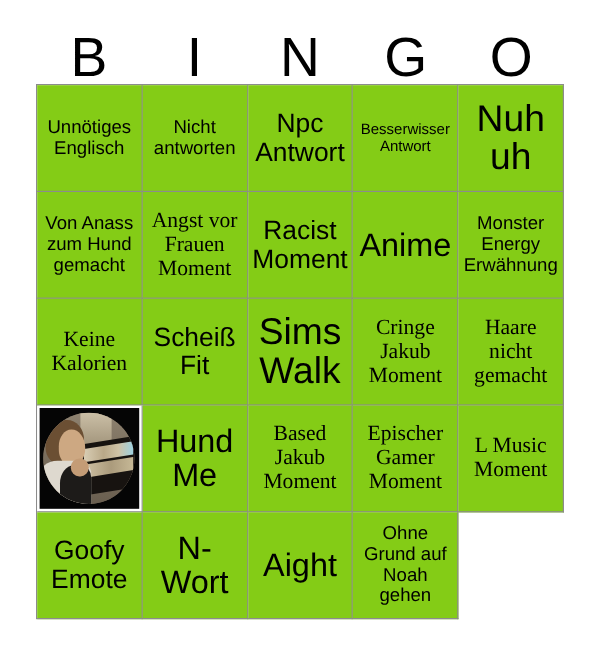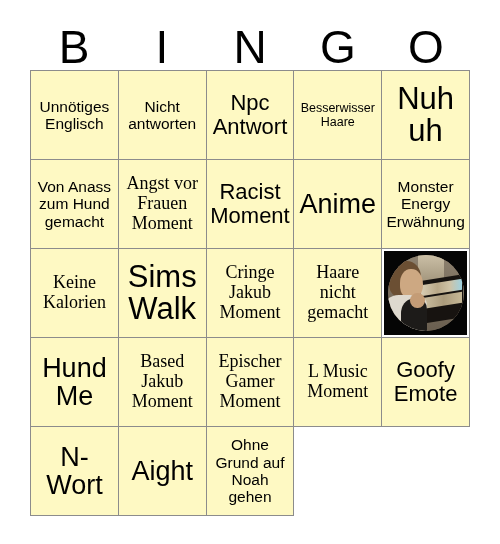--- a/index.html
+++ b/index.html
@@ -61,21 +61,21 @@
   }
   .cell {
     position: relative;
     border-right: 1px solid #8c8c8c;
     border-bottom: 1px solid #8c8c8c;
     box-sizing: border-box;
     display: flex;
     align-items: center;
     justify-content: center;
     overflow: hidden;
-    background: #fef9c3;
+    background: #84cc16;
   }
   .cell-text {
     display: block;
     width: 100%;
     padding: 0 2px;
     box-sizing: border-box;
     text-align: center;
     color: #000000;
     line-height: 1.08;
     word-wrap: break-word;
@@ -180,21 +180,21 @@
       <div class="cell">
         <span class="cell-text sz-s">Unnötiges Englisch</span>
       </div>
       <div class="cell">
         <span class="cell-text sz-s">Nicht antworten</span>
       </div>
       <div class="cell">
         <span class="cell-text sz-l">Npc Antwort</span>
       </div>
       <div class="cell">
-        <span class="cell-text sz-xs">Besserwisser Haare</span>
+        <span class="cell-text sz-xs">Besserwisser Antwort</span>
       </div>
       <div class="cell">
         <span class="cell-text sz-xxl">Nuh uh</span>
       </div>
       <div class="cell">
         <span class="cell-text sz-s">Von Anass zum Hund gemacht</span>
       </div>
       <div class="cell">
         <span class="cell-text sz-m">Angst vor Frauen Moment</span>
       </div>
@@ -202,20 +202,23 @@
         <span class="cell-text sz-l">Racist Moment</span>
       </div>
       <div class="cell">
         <span class="cell-text sz-xl">Anime</span>
       </div>
       <div class="cell">
         <span class="cell-text sz-s">Monster Energy Erwähnung</span>
       </div>
       <div class="cell">
         <span class="cell-text sz-m">Keine Kalorien</span>
+      </div>
+      <div class="cell">
+        <span class="cell-text sz-l">Scheiß Fit</span>
       </div>
       <div class="cell">
         <span class="cell-text sz-xxl">Sims Walk</span>
       </div>
       <div class="cell">
         <span class="cell-text sz-m">Cringe Jakub Moment</span>
       </div>
       <div class="cell">
         <span class="cell-text sz-m">Haare nicht gemacht</span>
       </div>

